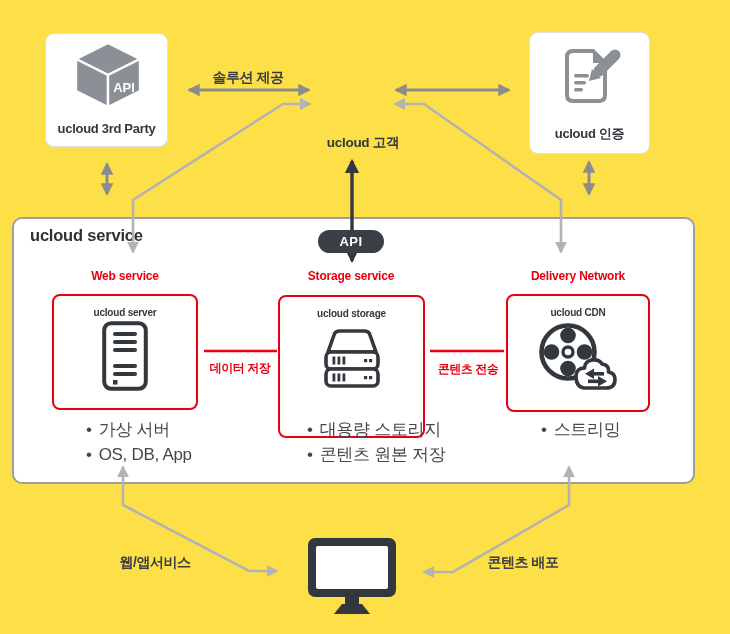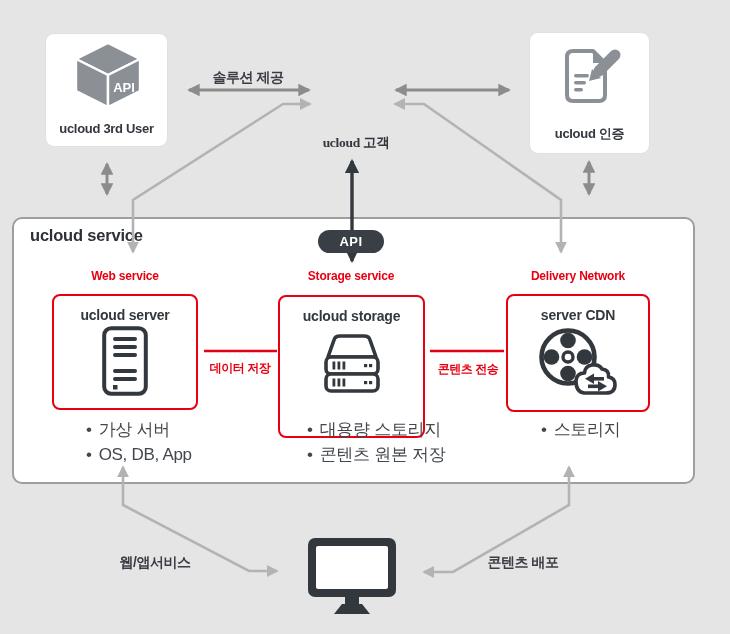--- a/index.html
+++ b/index.html
@@ -2,34 +2,34 @@
 <html style="--red: #e60012; --dark: #33373e; --gray-mid: #8c8c8c; --gray-light: #b3b3b3; --border-light: #e0e0e0; --service-border: #9e9e9e;"><head>
 <meta charset="utf-8">
 <style>
   :root{
     --red:#e60012; --dark:#33373e; --gray-mid:#8c8c8c; --gray-light:#b3b3b3;
     --border-light:#e0e0e0; --service-border:#9e9e9e; --text-dark:#3a3d43;
   }
   *{margin:0;padding:0;box-sizing:border-box;}
   html,body{background:#fff;}
   .canvas{
-    position:relative;width:730px;height:634px;background:#e5e5e5;overflow:hidden;
+    position:relative;width:730px;height:634px;background:#fde047;overflow:hidden;
     font-family:"Liberation Sans", sans-serif;color:var(--text-dark);
   }
   .abs{position:absolute;}
   
   .top-box{background:#fff;border:1.5px solid var(--border-light);border-radius:9px;}
   .top-box-label{position:absolute;left:0;right:0;bottom:10px;text-align:center;
     font-size:13px;font-weight:bold;color:var(--dark);letter-spacing:-0.3px;}
   
   .service-box{border:2px solid var(--service-border);border-radius:10px;background:#fff;}
   .service-title{font-size:16.5px;font-weight:bold;color:#2e3136;letter-spacing:-0.2px;}
   
   .red-box{background:#fff;border:2px solid var(--red);border-radius:8px;text-align:center;}
-  .red-box-title{margin-top:11px;font-size:14px;font-weight:bold;color:var(--dark);letter-spacing:-0.2px;}
+  .red-box-title{margin-top:11px;font-size:10px;font-weight:bold;color:var(--dark);letter-spacing:-0.2px;}
   .cat-label{width:170px;text-align:center;font-size:12px;font-weight:bold;color:var(--red);letter-spacing:-0.2px;}
   .conn-label{width:110px;text-align:center;font-size:12px;font-weight:bold;color:var(--red);letter-spacing:-0.5px;}
   
   .flow-label{width:140px;text-align:center;font-size:14px;font-weight:bold;color:var(--text-dark);letter-spacing:-0.5px;}
   
   .bullets{font-size:17px;color:#43474d;letter-spacing:-0.3px;}
   .bullet-row{line-height:25px;white-space:nowrap;}
   .bullet-row::before{content:"\2022";margin-right:7px;color:#43474d;}
   
   .user-label{width:130px;text-align:center;font-size:13.5px;font-weight:bold;color:var(--dark);letter-spacing:-0.3px;}
@@ -61,39 +61,39 @@
     <div class="abs" style="left:24px;top:5px;">
       <svg width="76" height="72" viewBox="0 0 76 72">
         <g stroke="#ffffff" stroke-width="2.4" stroke-linejoin="round">
           <path class="ic-gray-f" d="M38,4 L70,20 L38,36 L6,20 Z"></path>
           <path class="ic-gray-f" d="M6,20 L38,36 L38,68 L6,52 Z"></path>
           <path class="ic-gray-f" d="M70,20 L70,52 L38,68 L38,36 Z"></path>
         </g>
         <text x="54" y="53" text-anchor="middle" font-size="13" font-weight="bold" fill="#ffffff">API</text>
       </svg>
     </div>
-    <div class="top-box-label">ucloud 3rd User</div>
+    <div class="top-box-label">ucloud 3rd Party</div>
   </div>
 
   <div class="abs top-box" style="left:529px;top:32px;width:121px;height:122px;">
     <div class="abs" style="left:29px;top:12px;">
       <svg width="64" height="64" viewBox="0 0 64 64">
         <path class="ic-gray-s" stroke-width="4" stroke-linejoin="round" d="M14,6 H34 L46,18 V50 Q46,56 40,56 H14 Q8,56 8,50 V12 Q8,6 14,6 Z"></path>
         <path class="ic-gray-f" d="M34,6 L46,18 H34 Z"></path>
         <rect class="ic-gray-f" x="15" y="29" width="15" height="3.4" rx="1.7"></rect>
         <rect class="ic-gray-f" x="15" y="36" width="12" height="3.4" rx="1.7"></rect>
         <rect class="ic-gray-f" x="15" y="43" width="9" height="3.4" rx="1.7"></rect>
         <line x1="56" y1="10" x2="40" y2="26" stroke="#8b9097" stroke-width="11" stroke-linecap="round"></line>
         <polygon class="ic-gray-f" points="30,36 42,33 33,24"></polygon>
       </svg>
     </div>
     <div class="top-box-label">ucloud 인증</div>
   </div>
 
-  <div class="abs user-label" style="left:291px;top:134px;font-family:Liberation Serif, serif;">ucloud 고객</div>
+  <div class="abs user-label" style="left:298px;top:134px;">ucloud 고객</div>
 
   <div class="abs flow-label" style="left:178px;top:69px;">솔루션 제공</div>
 
   <div class="abs service-box" style="left:12px;top:217px;width:683px;height:267px;"></div>
   <div class="abs service-title" style="left:30px;top:226px;">ucloud service</div>
 
   <div class="abs cat-label" style="left:40px;top:269px;">Web service</div>
   <div class="abs cat-label" style="left:266px;top:269px;">Storage service</div>
   <div class="abs cat-label" style="left:493px;top:269px;">Delivery Network</div>
 
@@ -129,21 +129,21 @@
           <rect x="18.5" y="47.5" width="2.8" height="8"></rect>
           <rect x="23.5" y="47.5" width="2.8" height="8"></rect>
           <rect x="45" y="50" width="3.2" height="3.2"></rect>
           <rect x="50" y="50" width="3.2" height="3.2"></rect>
         </g>
       </svg>
     </div>
   </div>
 
   <div class="abs red-box" style="left:506px;top:294px;width:144px;height:118px;">
-    <div class="red-box-title">server CDN</div>
+    <div class="red-box-title">ucloud CDN</div>
     <div style="margin-top:3px;display:flex;justify-content:center;">
       <svg width="80" height="70" viewBox="0 0 80 70">
         <circle class="ic-dark-s" cx="30" cy="31" r="26.5" stroke-width="4.6"></circle>
         <circle class="ic-dark-f" cx="30" cy="14.5" r="7.8"></circle>
         <circle class="ic-dark-f" cx="13.5" cy="31" r="7.8"></circle>
         <circle class="ic-dark-f" cx="46.5" cy="31" r="7.8"></circle>
         <circle class="ic-dark-f" cx="30" cy="47.5" r="7.8"></circle>
         <circle class="ic-dark-s" cx="30" cy="31" r="5" stroke-width="3.4"></circle>
         <path class="ic-dark-s" stroke-width="3.6" stroke-linejoin="round" d="M46,67 H68 Q77,67 77,58.5 Q77,52 70.5,51 Q71.5,44 64,43 Q61,38 54,39 Q47,40 46.5,47 Q38.5,47 38,55 Q38,66 46,67 Z"></path>
         <g class="ic-dark-f">
@@ -161,21 +161,21 @@
 
   <div class="abs bullets" style="left:86px;top:417px;">
     <div class="bullet-row"><span>가상 서버</span></div>
     <div class="bullet-row"><span>OS, DB, App</span></div>
   </div>
   <div class="abs bullets" style="left:307px;top:417px;">
     <div class="bullet-row"><span>대용량 스토리지</span></div>
     <div class="bullet-row"><span>콘텐츠 원본 저장</span></div>
   </div>
   <div class="abs bullets" style="left:541px;top:417px;">
-    <div class="bullet-row"><span>스토리지</span></div>
+    <div class="bullet-row"><span>스트리밍</span></div>
   </div>
 
   <div class="abs flow-label" style="left:85px;top:554px;">웹/앱서비스</div>
   <div class="abs flow-label" style="left:453px;top:554px;">콘텐츠 배포</div>
 
   <div class="abs" style="left:308px;top:538px;">
     <svg width="88" height="78" viewBox="0 0 88 78">
       <rect class="ic-dark-f" x="0" y="0" width="88" height="59" rx="7"></rect>
       <rect x="8" y="8" width="72" height="43" rx="2" fill="#ffffff"></rect>
       <rect class="ic-dark-f" x="37" y="59" width="14" height="8"></rect>

